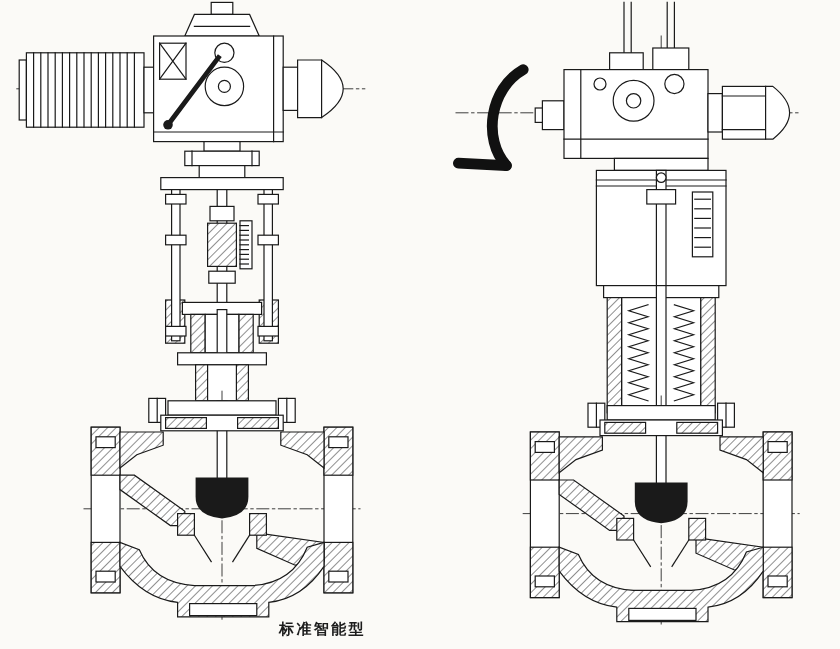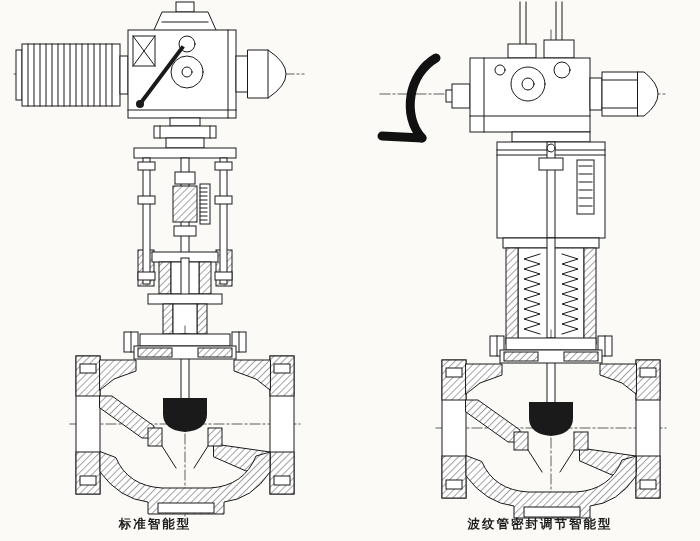--- a/index.html
+++ b/index.html
@@ -11,21 +11,21 @@
     overflow:hidden;
   }
   .canvas{position:absolute;inset:0;}
   svg{position:absolute;top:0;left:0;}
   .caption{
     position:absolute;
     top:516px;
     font-size:12.5px;
     font-weight:bold;
     color:#1c1c1c;
-    text-align:center;
+    text-align:right;
     letter-spacing:2px;
     white-space:nowrap;
   }
   .caption-left{left:5px;width:300px;}
   .caption-right{left:390px;width:300px;}
 </style>
 </head>
 <body>
 
 <div class="canvas">
@@ -258,15 +258,14 @@
       </g>
 
       <use href="#valve-body" transform="translate(366,4)"></use>
     </g>
 
   </g>
 </svg>
 
 <div class="caption caption-left">标准智能型</div>
 
-<div class="caption caption-right">波纹管密封调节智能型</div>
 
 </div>
 
 </body></html>

